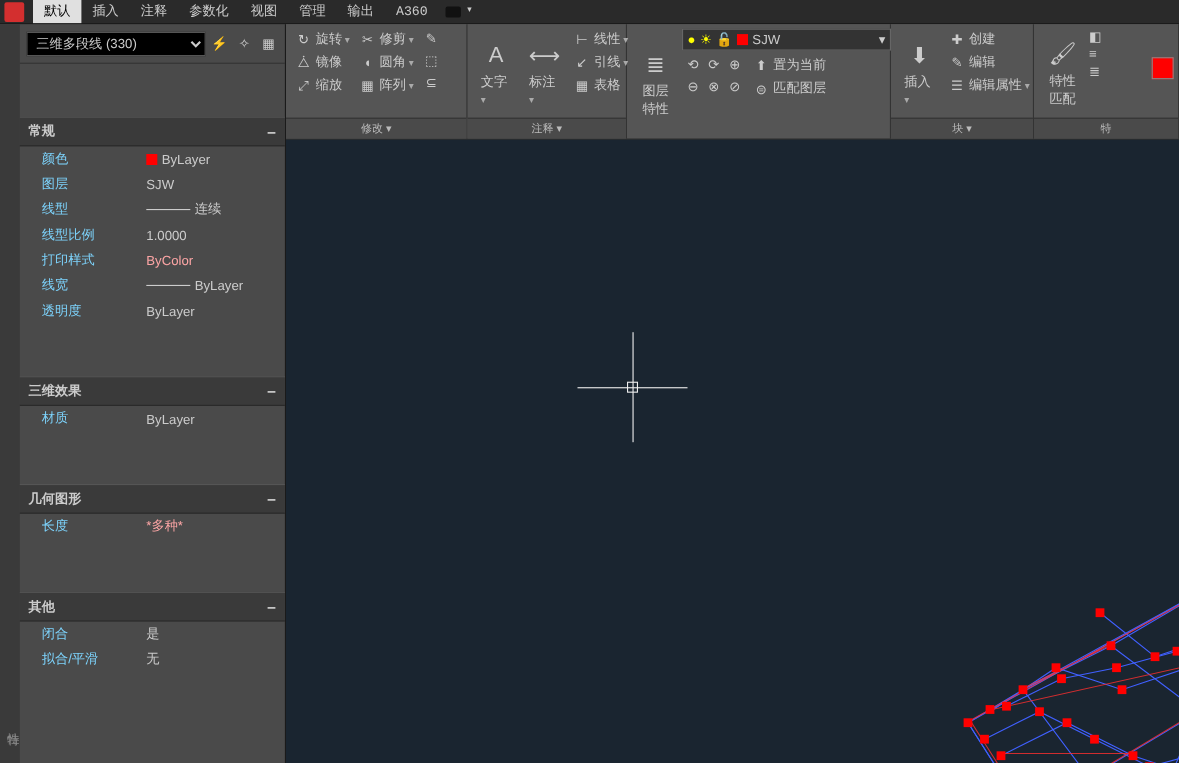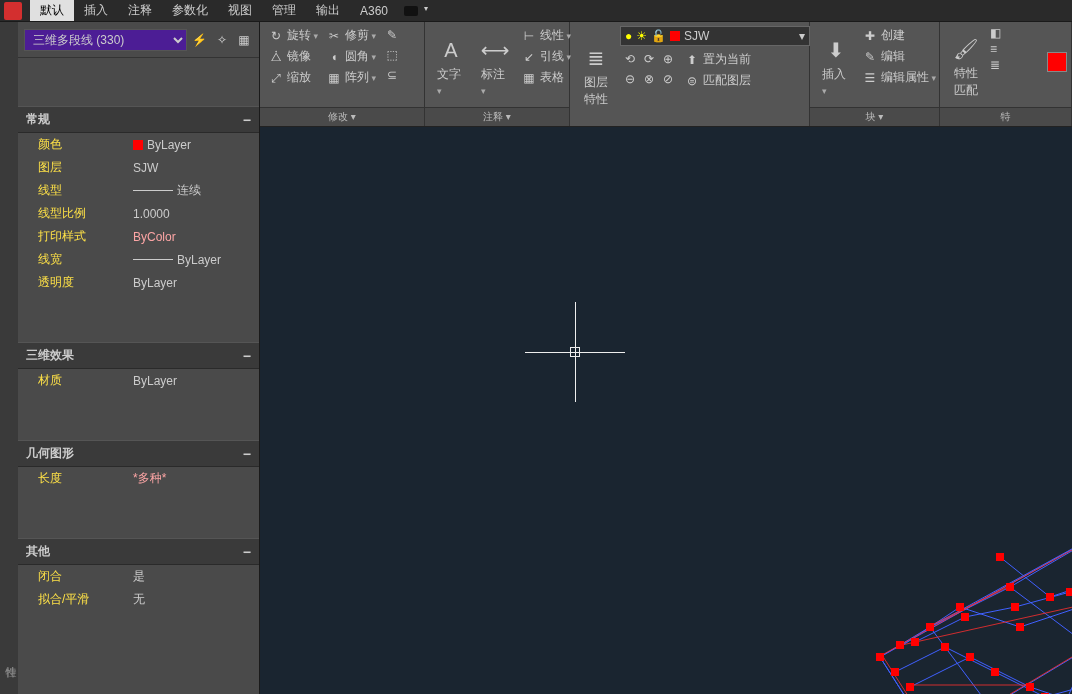--- a/index.html
+++ b/index.html
@@ -1,34 +1,34 @@
 <!DOCTYPE html>
 <html><head>
 <meta charset="utf-8">
 <style>
 * { margin:0; padding:0; box-sizing:border-box; font-family:"Microsoft YaHei",sans-serif; font-size:12px; color:#ccc; }
 body { background:#2a2a2a; width:1072px; height:694px; overflow:hidden; }
 .menubar { height:22px; background:#2a2a2a; display:flex; align-items:center; padding-left:30px; border-bottom:1px solid #1a1a1a;}
 .menubar .logo { position:absolute; left:4px; top:2px; width:18px; height:18px; background:#d32f2f; border-radius:2px;}
-.menubar .mitem { padding:2px 10px; cursor:pointer;}
+.menubar .mitem { padding:2px 10px; cursor:pointer;font-family:Liberation Mono, monospace;}
 .menubar .mitem.active { background:#e0e0e0; color:#000;}
 .menubar .rec { width:14px; height:10px; background:#111; border-radius:2px; margin-left:6px; position:relative;}
 .menubar .rec::after{content:"▾"; color:#ccc; font-size:8px; position:absolute; right:-10px; top:-2px;}
 
 .main { display:flex; height:672px;}
 .sidebar { width:260px; background:#4a4a4a; border-right:1px solid #1a1a1a; display:flex;}
 .sidetab { width:18px; background:#3a3a3a; writing-mode:vertical-rl; text-align:center; padding-top:600px; font-size:11px; color:#888;}
 .props { flex:1; display:flex; flex-direction:column;}
 .sel-row { height:36px; display:flex; align-items:center; padding:0 6px; gap:4px; border-bottom:1px solid #333;}
-.sel-row select { flex:1; background:#4c1d95; color:#ccc; border:1px solid #555; height:22px; padding:0 4px;}
+.sel-row select { flex:1; background:#000000; color:#ccc; border:1px solid #555; height:22px; padding:0 4px;}
 .sel-row .ibtn { width:18px; height:18px; display:flex; align-items:center; justify-content:center; cursor:pointer;}
 .section-hd { background:#3a3a3a; padding:4px 8px; display:flex; justify-content:space-between; align-items:flex-end; font-weight:bold; border-top:1px solid #555; border-bottom:1px solid #2a2a2a;margin-top:48px;}
 .section-hd .collapse { font-size:14px; cursor:pointer;}
 .prop-row { display:flex; padding:3px 0 3px 20px; }
-.prop-row .k { width:95px; color:#fde047;}
+.prop-row .k { width:95px; color:#7dd3fc;}
 .prop-row .v { flex:1; color:#ccc; display:flex; align-items:center; gap:4px;}
 .prop-row .v.dim { color:#fca5a5;}
 .swatch { width:10px; height:10px; background:#f00; display:inline-block;}
 .line-samp { display:inline-block; width:40px; border-top:1px solid #ccc; vertical-align:middle;}
 
 .canvas-area { flex:1; position:relative; background:#4a4a4a;}
 .ribbon { height:105px; background:#555; display:flex; border-bottom:1px solid #222;}
 .rgroup { border-right:1px solid #333; padding:4px 6px 0 6px; display:flex; flex-direction:column; justify-content:space-between;}
 .rgroup .body { display:flex; gap:4px; flex:1;}
 .rgroup .title { text-align:center; font-size:10px; color:#bbb; padding:2px 0; background:#4a4a4a; margin:0 -6px; border-top:1px solid #333;}

